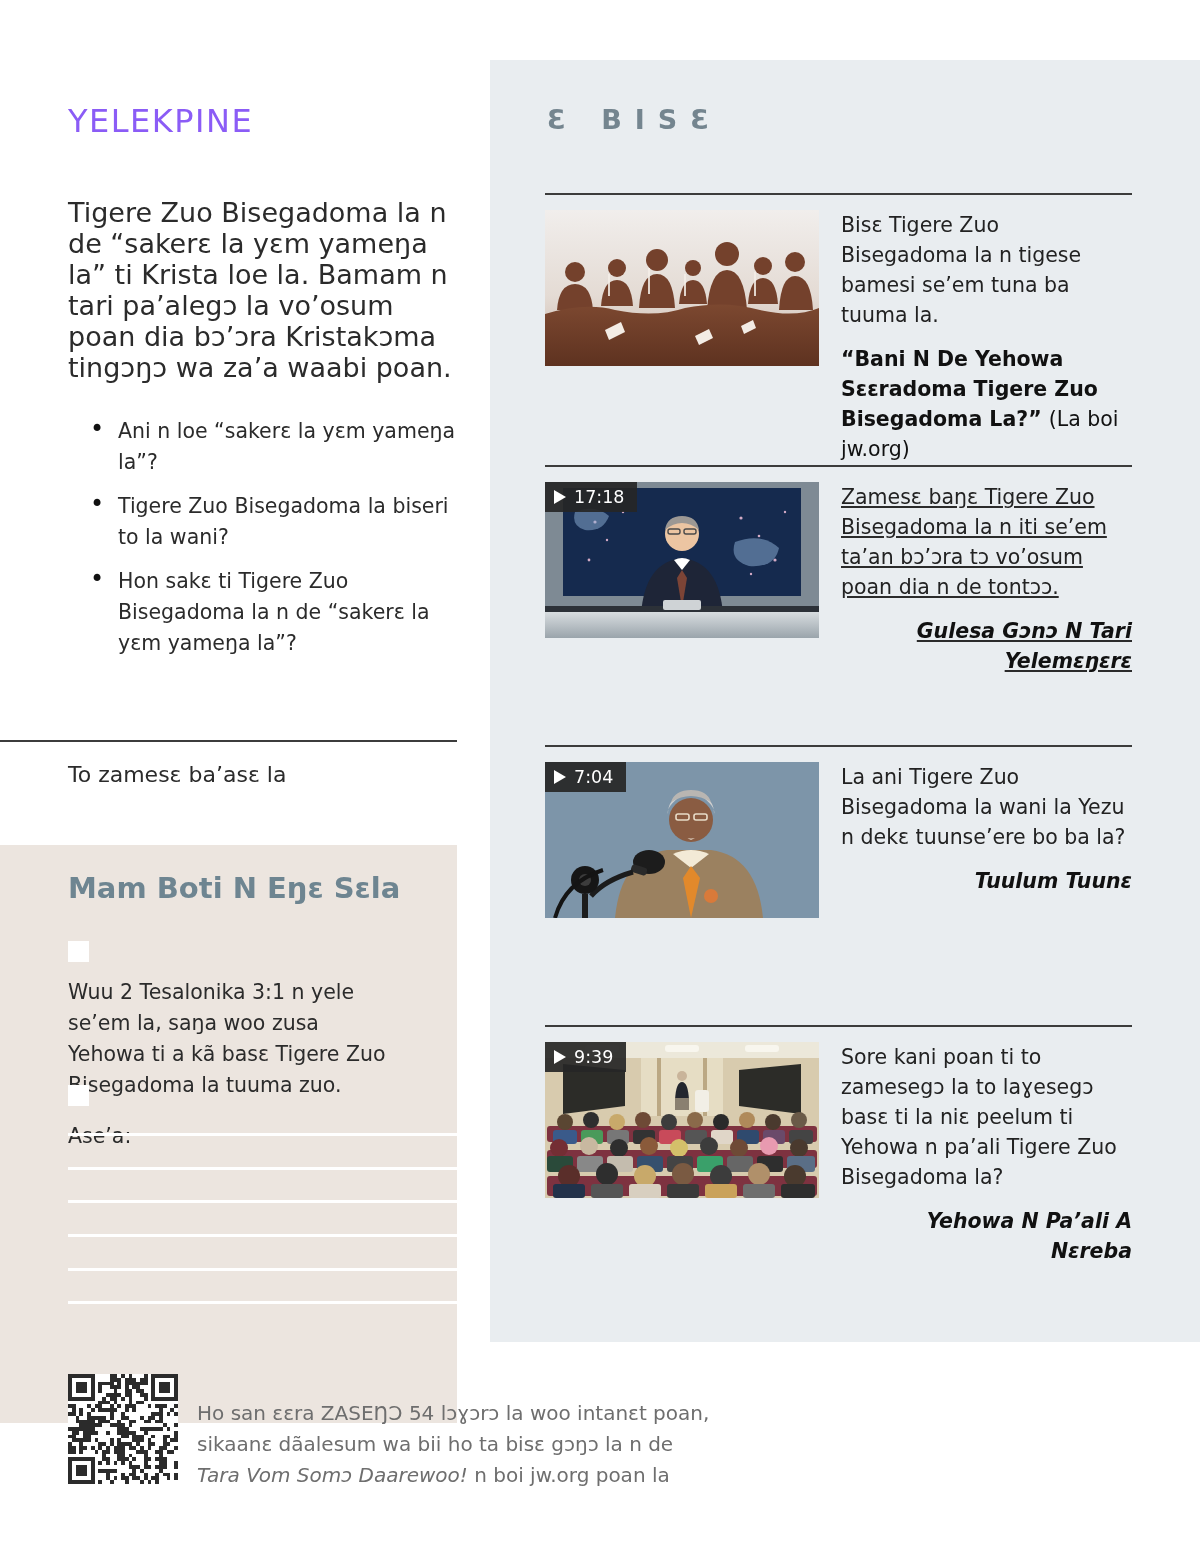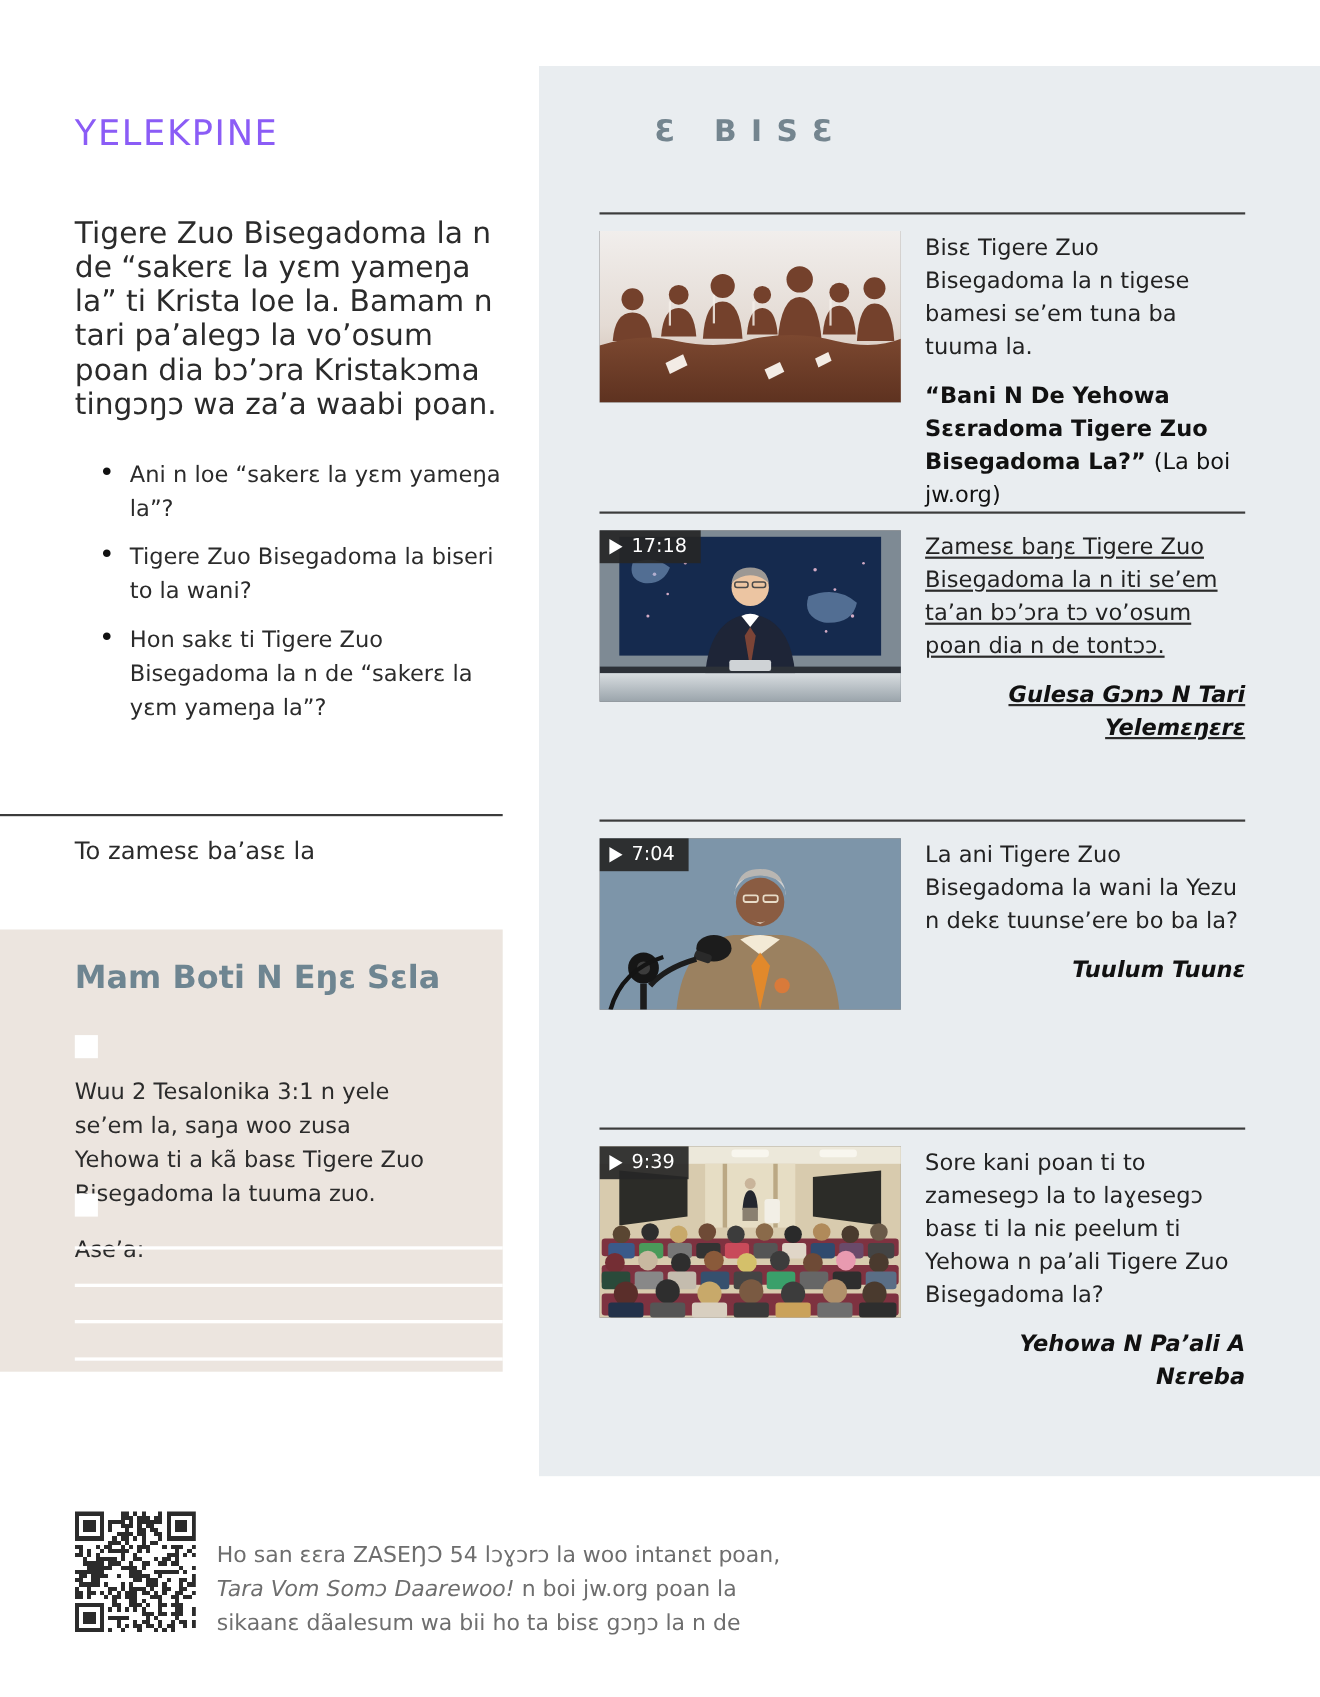--- a/index.html
+++ b/index.html
@@ -20,40 +20,40 @@
   .h-questions{position:absolute;left:68px;top:352px;font-size:29px;}
   .qlist{position:absolute;left:68px;top:416px;width:392px;margin:0;padding:0;list-style:none;}
   .qlist li{
     position:relative;padding-left:50px;margin-bottom:13px;
     font-size:20.5px;line-height:31px;
   }
   .qlist li .dot{position:absolute;left:22px;top:-2px;font-size:24px;color:#111;}
   .rule-left{position:absolute;left:0;top:740px;width:457px;height:2px;background:#3c3c3c;}
   .closing{position:absolute;left:68px;top:762px;font-size:22px;}
   
-  .hw{position:absolute;left:0;top:845px;width:457px;height:402px;background:#ece5df;}
+  .hw{position:absolute;left:0;top:845px;width:457px;height:578px;background:#ece5df;}
   .hw-title{position:absolute;left:68px;top:26px;font-size:29px;}
   .hw-item{position:absolute;left:68px;display:flex;gap:15px;flex-direction:column;}
   .hw-item .box{flex:none;width:21px;height:21px;background:#fff;margin-top:4px;}
   .hw-item .lbl{font-size:20.5px;line-height:31px;width:320px;}
   .hw-item1{top:92px;}
   .hw-item2{top:236px;}
   .wline{position:absolute;left:68px;width:389px;height:3px;background:#fff;}
   
   .qr{position:absolute;left:68px;top:1374px;width:110px;height:110px;}
   .foot{
     position:absolute;left:197px;top:1398px;width:540px;
     font-size:20px;line-height:31px;color:#6e6e6e;
   }
   .foot .it{font-style:italic;}
   
   .panel{position:absolute;left:490px;top:60px;width:710px;height:1282px;background:#e9edf0;}
   .panel-title{
     position:absolute;left:57px;top:44px;font-size:27px;font-weight:700;
-    letter-spacing:13px;color:#74858f;white-space:nowrap;margin-left:48px;
+    letter-spacing:13px;color:#74858f;white-space:nowrap;
   }
   .item{position:absolute;left:55px;width:587px;}
   .item .rule{height:2px;background:#3c3c3c;}
   .item .row{display:flex;gap:22px;margin-top:15px;}
   .thumb{
     position:relative;flex:none;width:274px;height:156px;overflow:hidden;background:#888;
   }
   .thumb svg{display:block;width:274px;height:156px;}
   .badge{
     position:absolute;left:0;top:0;display:flex;align-items:center;gap:8px;
@@ -119,22 +119,22 @@
           <rect x="1" y="23" width="5" height="5" fill="#fff"></rect>
           <rect x="2" y="24" width="3" height="3"></rect>
         <g class="modules">
             <path d="M11 0h1v1h-1zM12 0h1v1h-1zM14 0h1v1h-1zM16 0h1v1h-1zM20 0h1v1h-1zM11 1h1v1h-1zM12 1h1v1h-1zM13 1h1v1h-1zM15 1h1v1h-1zM16 1h1v1h-1zM17 1h1v1h-1zM19 1h1v1h-1zM20 1h1v1h-1zM8 2h1v1h-1zM9 2h1v1h-1zM10 2h1v1h-1zM11 2h1v1h-1zM13 2h1v1h-1zM15 2h1v1h-1zM16 2h1v1h-1zM17 2h1v1h-1zM18 2h1v1h-1zM19 2h1v1h-1zM20 2h1v1h-1zM8 3h1v1h-1zM11 3h1v1h-1zM12 3h1v1h-1zM13 3h1v1h-1zM15 3h1v1h-1zM17 3h1v1h-1zM18 3h1v1h-1zM8 4h1v1h-1zM12 4h1v1h-1zM15 4h1v1h-1zM16 4h1v1h-1zM18 4h1v1h-1zM19 4h1v1h-1zM10 5h1v1h-1zM11 5h1v1h-1zM12 5h1v1h-1zM13 5h1v1h-1zM15 5h1v1h-1zM16 5h1v1h-1zM19 5h1v1h-1zM20 5h1v1h-1zM9 6h1v1h-1zM11 6h1v1h-1zM12 6h1v1h-1zM14 6h1v1h-1zM16 6h1v1h-1zM20 6h1v1h-1zM8 7h1v1h-1zM9 7h1v1h-1zM10 7h1v1h-1zM12 7h1v1h-1zM16 7h1v1h-1zM18 7h1v1h-1zM19 7h1v1h-1zM0 8h1v1h-1zM1 8h1v1h-1zM5 8h1v1h-1zM7 8h1v1h-1zM8 8h1v1h-1zM11 8h1v1h-1zM13 8h1v1h-1zM15 8h1v1h-1zM16 8h1v1h-1zM17 8h1v1h-1zM21 8h1v1h-1zM23 8h1v1h-1zM24 8h1v1h-1zM25 8h1v1h-1zM28 8h1v1h-1zM1 9h1v1h-1zM3 9h1v1h-1zM6 9h1v1h-1zM8 9h1v1h-1zM9 9h1v1h-1zM10 9h1v1h-1zM11 9h1v1h-1zM12 9h1v1h-1zM15 9h1v1h-1zM17 9h1v1h-1zM24 9h1v1h-1zM27 9h1v1h-1zM0 10h1v1h-1zM1 10h1v1h-1zM3 10h1v1h-1zM5 10h1v1h-1zM11 10h1v1h-1zM14 10h1v1h-1zM22 10h1v1h-1zM23 10h1v1h-1zM24 10h1v1h-1zM26 10h1v1h-1zM28 10h1v1h-1zM2 11h1v1h-1zM5 11h1v1h-1zM6 11h1v1h-1zM7 11h1v1h-1zM8 11h1v1h-1zM9 11h1v1h-1zM11 11h1v1h-1zM14 11h1v1h-1zM15 11h1v1h-1zM19 11h1v1h-1zM21 11h1v1h-1zM22 11h1v1h-1zM24 11h1v1h-1zM2 12h1v1h-1zM3 12h1v1h-1zM4 12h1v1h-1zM5 12h1v1h-1zM6 12h1v1h-1zM8 12h1v1h-1zM9 12h1v1h-1zM10 12h1v1h-1zM13 12h1v1h-1zM16 12h1v1h-1zM17 12h1v1h-1zM20 12h1v1h-1zM21 12h1v1h-1zM23 12h1v1h-1zM24 12h1v1h-1zM3 13h1v1h-1zM4 13h1v1h-1zM5 13h1v1h-1zM6 13h1v1h-1zM7 13h1v1h-1zM8 13h1v1h-1zM11 13h1v1h-1zM12 13h1v1h-1zM13 13h1v1h-1zM14 13h1v1h-1zM16 13h1v1h-1zM25 13h1v1h-1zM28 13h1v1h-1zM0 14h1v1h-1zM1 14h1v1h-1zM2 14h1v1h-1zM3 14h1v1h-1zM4 14h1v1h-1zM5 14h1v1h-1zM6 14h1v1h-1zM13 14h1v1h-1zM14 14h1v1h-1zM15 14h1v1h-1zM19 14h1v1h-1zM20 14h1v1h-1zM21 14h1v1h-1zM22 14h1v1h-1zM23 14h1v1h-1zM24 14h1v1h-1zM26 14h1v1h-1zM1 15h1v1h-1zM2 15h1v1h-1zM4 15h1v1h-1zM5 15h1v1h-1zM6 15h1v1h-1zM7 15h1v1h-1zM10 15h1v1h-1zM13 15h1v1h-1zM14 15h1v1h-1zM15 15h1v1h-1zM16 15h1v1h-1zM17 15h1v1h-1zM20 15h1v1h-1zM28 15h1v1h-1zM0 16h1v1h-1zM1 16h1v1h-1zM4 16h1v1h-1zM5 16h1v1h-1zM14 16h1v1h-1zM15 16h1v1h-1zM17 16h1v1h-1zM18 16h1v1h-1zM19 16h1v1h-1zM22 16h1v1h-1zM25 16h1v1h-1zM26 16h1v1h-1zM28 16h1v1h-1zM1 17h1v1h-1zM2 17h1v1h-1zM3 17h1v1h-1zM4 17h1v1h-1zM5 17h1v1h-1zM7 17h1v1h-1zM11 17h1v1h-1zM13 17h1v1h-1zM17 17h1v1h-1zM18 17h1v1h-1zM19 17h1v1h-1zM21 17h1v1h-1zM25 17h1v1h-1zM27 17h1v1h-1zM28 17h1v1h-1zM0 18h1v1h-1zM3 18h1v1h-1zM8 18h1v1h-1zM9 18h1v1h-1zM11 18h1v1h-1zM13 18h1v1h-1zM14 18h1v1h-1zM15 18h1v1h-1zM16 18h1v1h-1zM18 18h1v1h-1zM21 18h1v1h-1zM22 18h1v1h-1zM25 18h1v1h-1zM26 18h1v1h-1zM0 19h1v1h-1zM1 19h1v1h-1zM3 19h1v1h-1zM4 19h1v1h-1zM6 19h1v1h-1zM8 19h1v1h-1zM10 19h1v1h-1zM12 19h1v1h-1zM13 19h1v1h-1zM14 19h1v1h-1zM16 19h1v1h-1zM17 19h1v1h-1zM19 19h1v1h-1zM21 19h1v1h-1zM24 19h1v1h-1zM25 19h1v1h-1zM28 19h1v1h-1zM0 20h1v1h-1zM1 20h1v1h-1zM3 20h1v1h-1zM7 20h1v1h-1zM9 20h1v1h-1zM10 20h1v1h-1zM12 20h1v1h-1zM13 20h1v1h-1zM14 20h1v1h-1zM18 20h1v1h-1zM19 20h1v1h-1zM20 20h1v1h-1zM23 20h1v1h-1zM24 20h1v1h-1zM26 20h1v1h-1zM27 20h1v1h-1zM9 21h1v1h-1zM13 21h1v1h-1zM14 21h1v1h-1zM16 21h1v1h-1zM20 21h1v1h-1zM24 21h1v1h-1zM9 22h1v1h-1zM10 22h1v1h-1zM13 22h1v1h-1zM14 22h1v1h-1zM15 22h1v1h-1zM17 22h1v1h-1zM20 22h1v1h-1zM21 22h1v1h-1zM23 22h1v1h-1zM24 22h1v1h-1zM25 22h1v1h-1zM8 23h1v1h-1zM10 23h1v1h-1zM12 23h1v1h-1zM14 23h1v1h-1zM16 23h1v1h-1zM20 23h1v1h-1zM24 23h1v1h-1zM25 23h1v1h-1zM28 23h1v1h-1zM16 24h1v1h-1zM17 24h1v1h-1zM18 24h1v1h-1zM20 24h1v1h-1zM21 24h1v1h-1zM23 24h1v1h-1zM24 24h1v1h-1zM25 24h1v1h-1zM28 24h1v1h-1zM8 25h1v1h-1zM9 25h1v1h-1zM10 25h1v1h-1zM11 25h1v1h-1zM12 25h1v1h-1zM17 25h1v1h-1zM19 25h1v1h-1zM24 25h1v1h-1zM10 26h1v1h-1zM14 26h1v1h-1zM16 26h1v1h-1zM17 26h1v1h-1zM20 26h1v1h-1zM23 26h1v1h-1zM25 26h1v1h-1zM26 26h1v1h-1zM28 26h1v1h-1zM10 27h1v1h-1zM12 27h1v1h-1zM14 27h1v1h-1zM15 27h1v1h-1zM17 27h1v1h-1zM18 27h1v1h-1zM20 27h1v1h-1zM22 27h1v1h-1zM23 27h1v1h-1zM26 27h1v1h-1zM28 27h1v1h-1zM8 28h1v1h-1zM11 28h1v1h-1zM15 28h1v1h-1zM19 28h1v1h-1zM21 28h1v1h-1zM23 28h1v1h-1z"></path>
           </g>
       </g>
     </svg>
   </div>
   <div class="foot">
     <div>Ho san ɛɛra ZASEŊƆ 54 lɔɣɔrɔ la woo intanɛt poan,</div>
+    <div>sikaanɛ dãalesum wa bii ho ta bisɛ gɔŋɔ la n de</div>
     <div><span class="it">Tara Vom Somɔ Daarewoo!</span><span> n boi jw.org poan la</span></div>
-    <div>sikaanɛ dãalesum wa bii ho ta bisɛ gɔŋɔ la n de</div>
   </div>
 
   <div class="panel">
     <div class="panel-title">Ɛ BISƐ</div>
 
     <div class="item it1">
       <div class="rule"></div>
       <div class="row">
         <div class="thumb">
           <svg viewBox="0 0 274 156" preserveAspectRatio="none">

